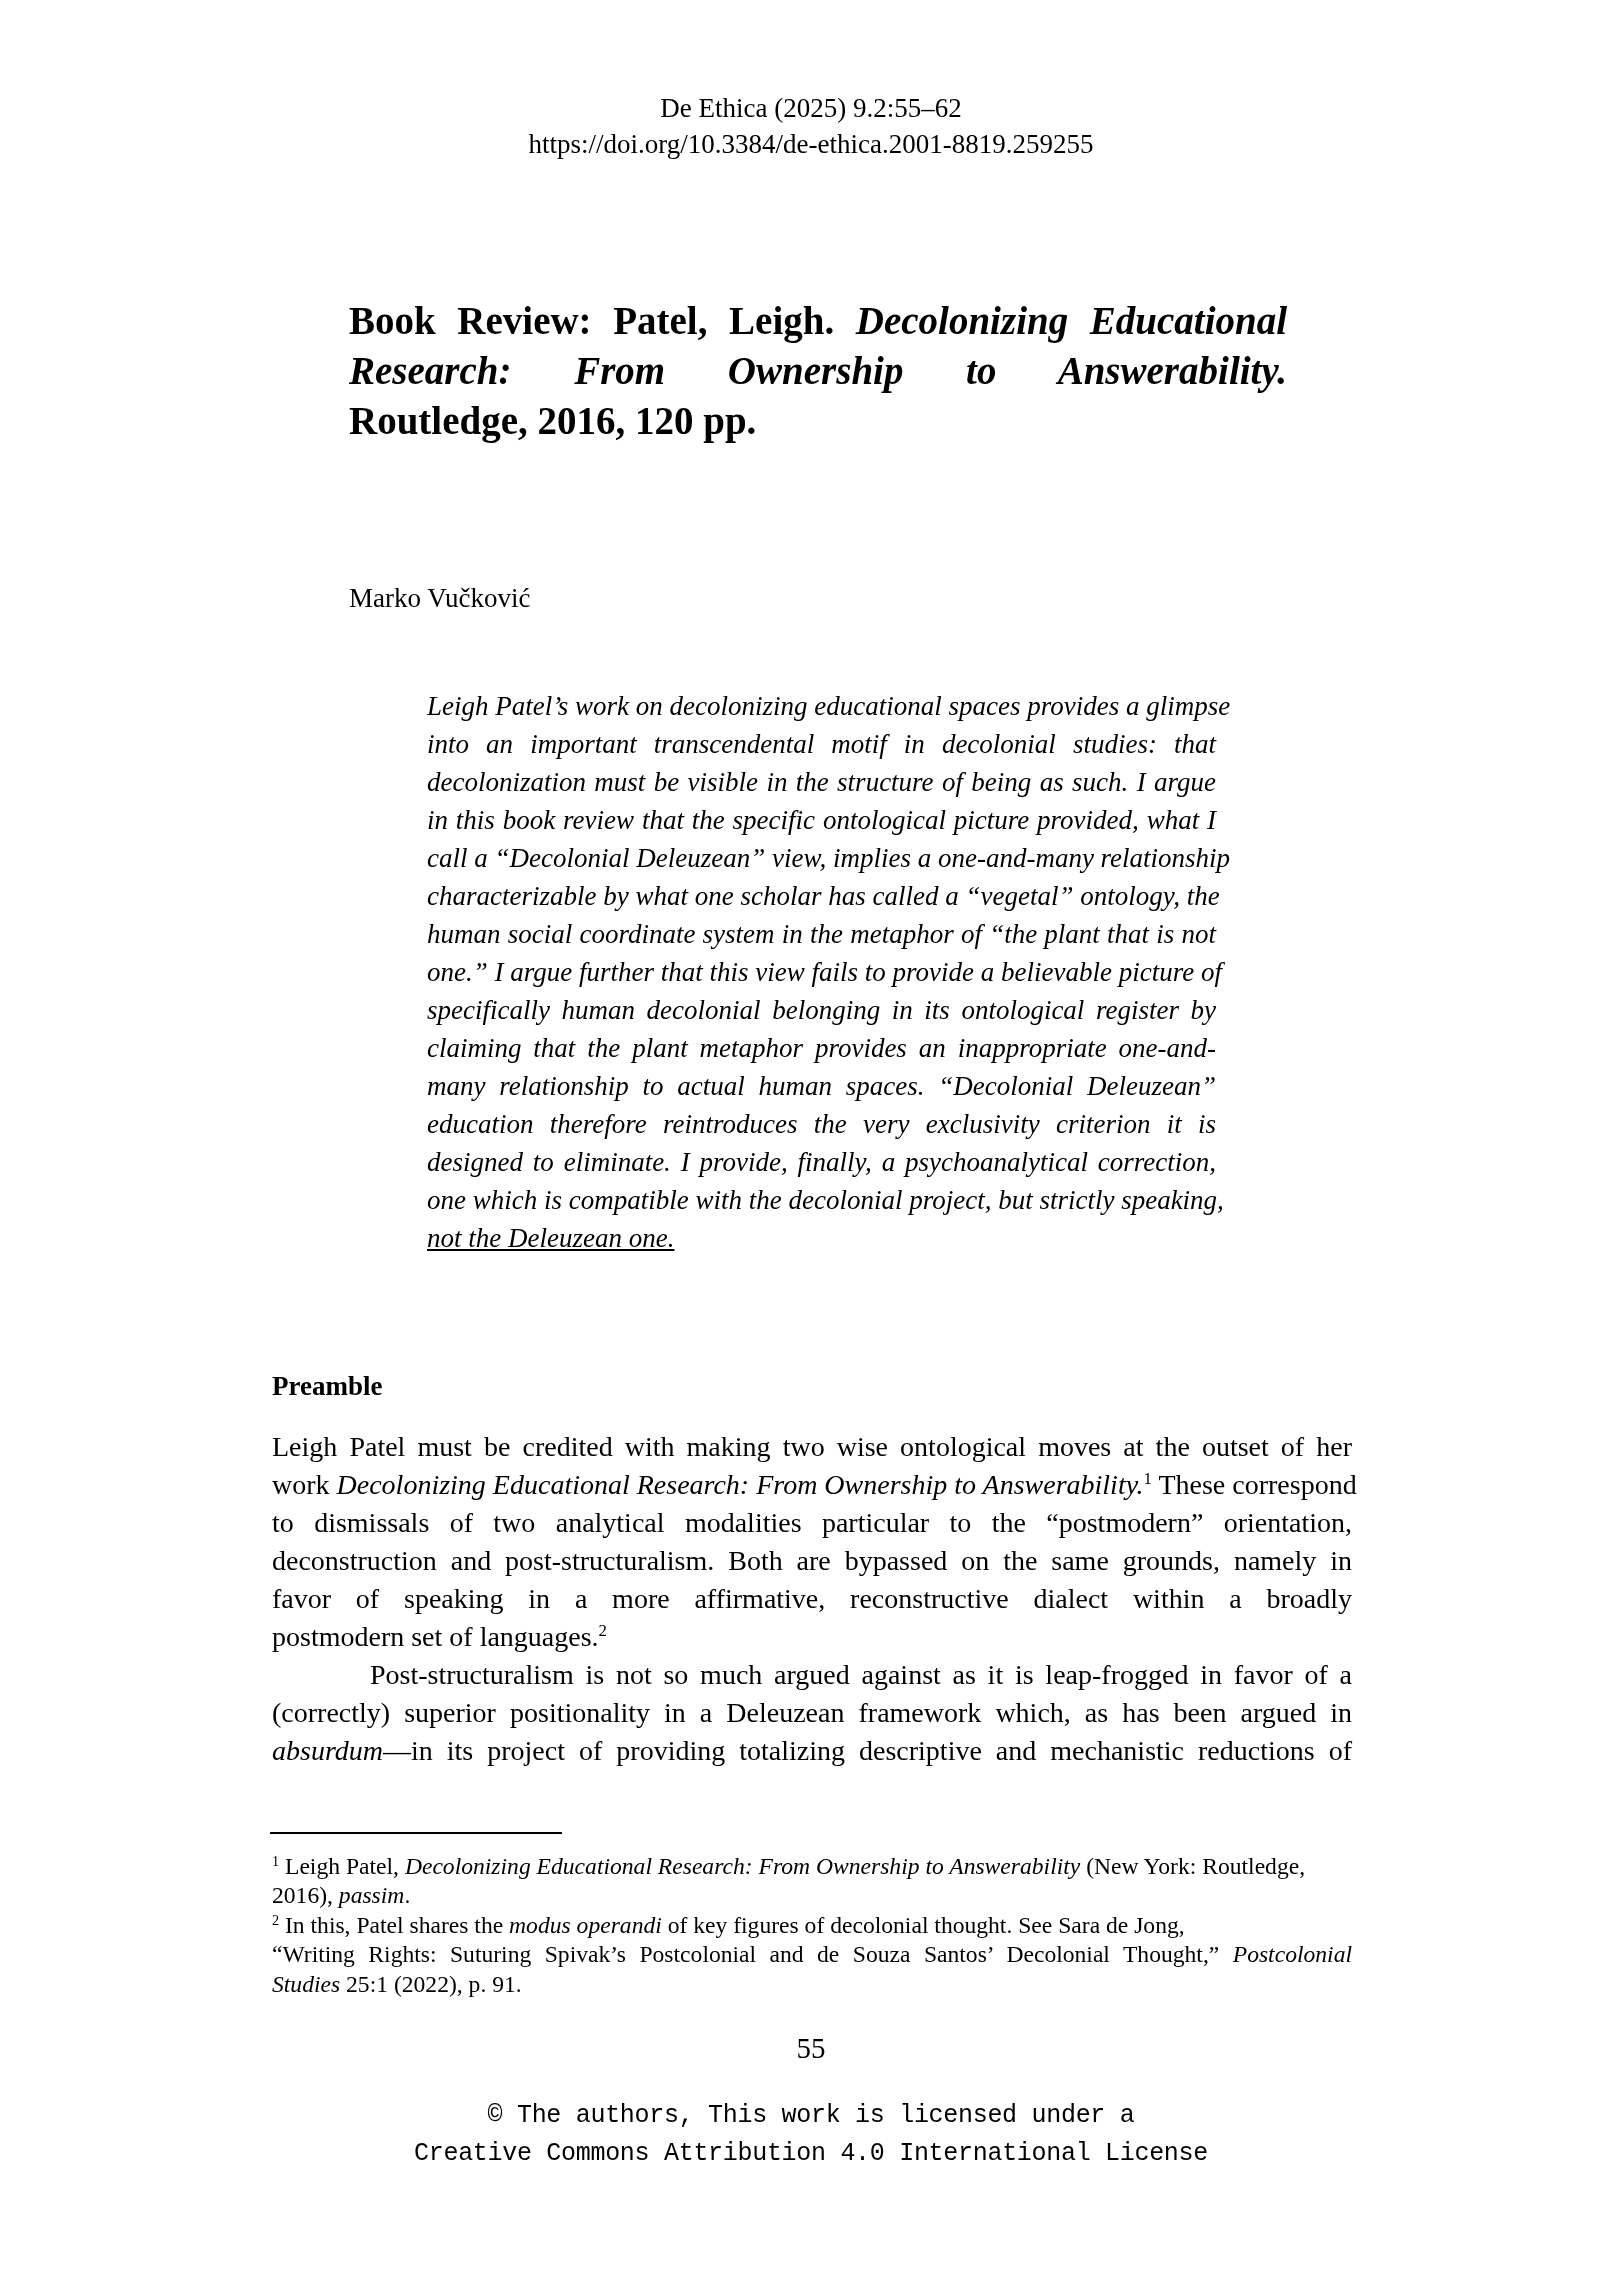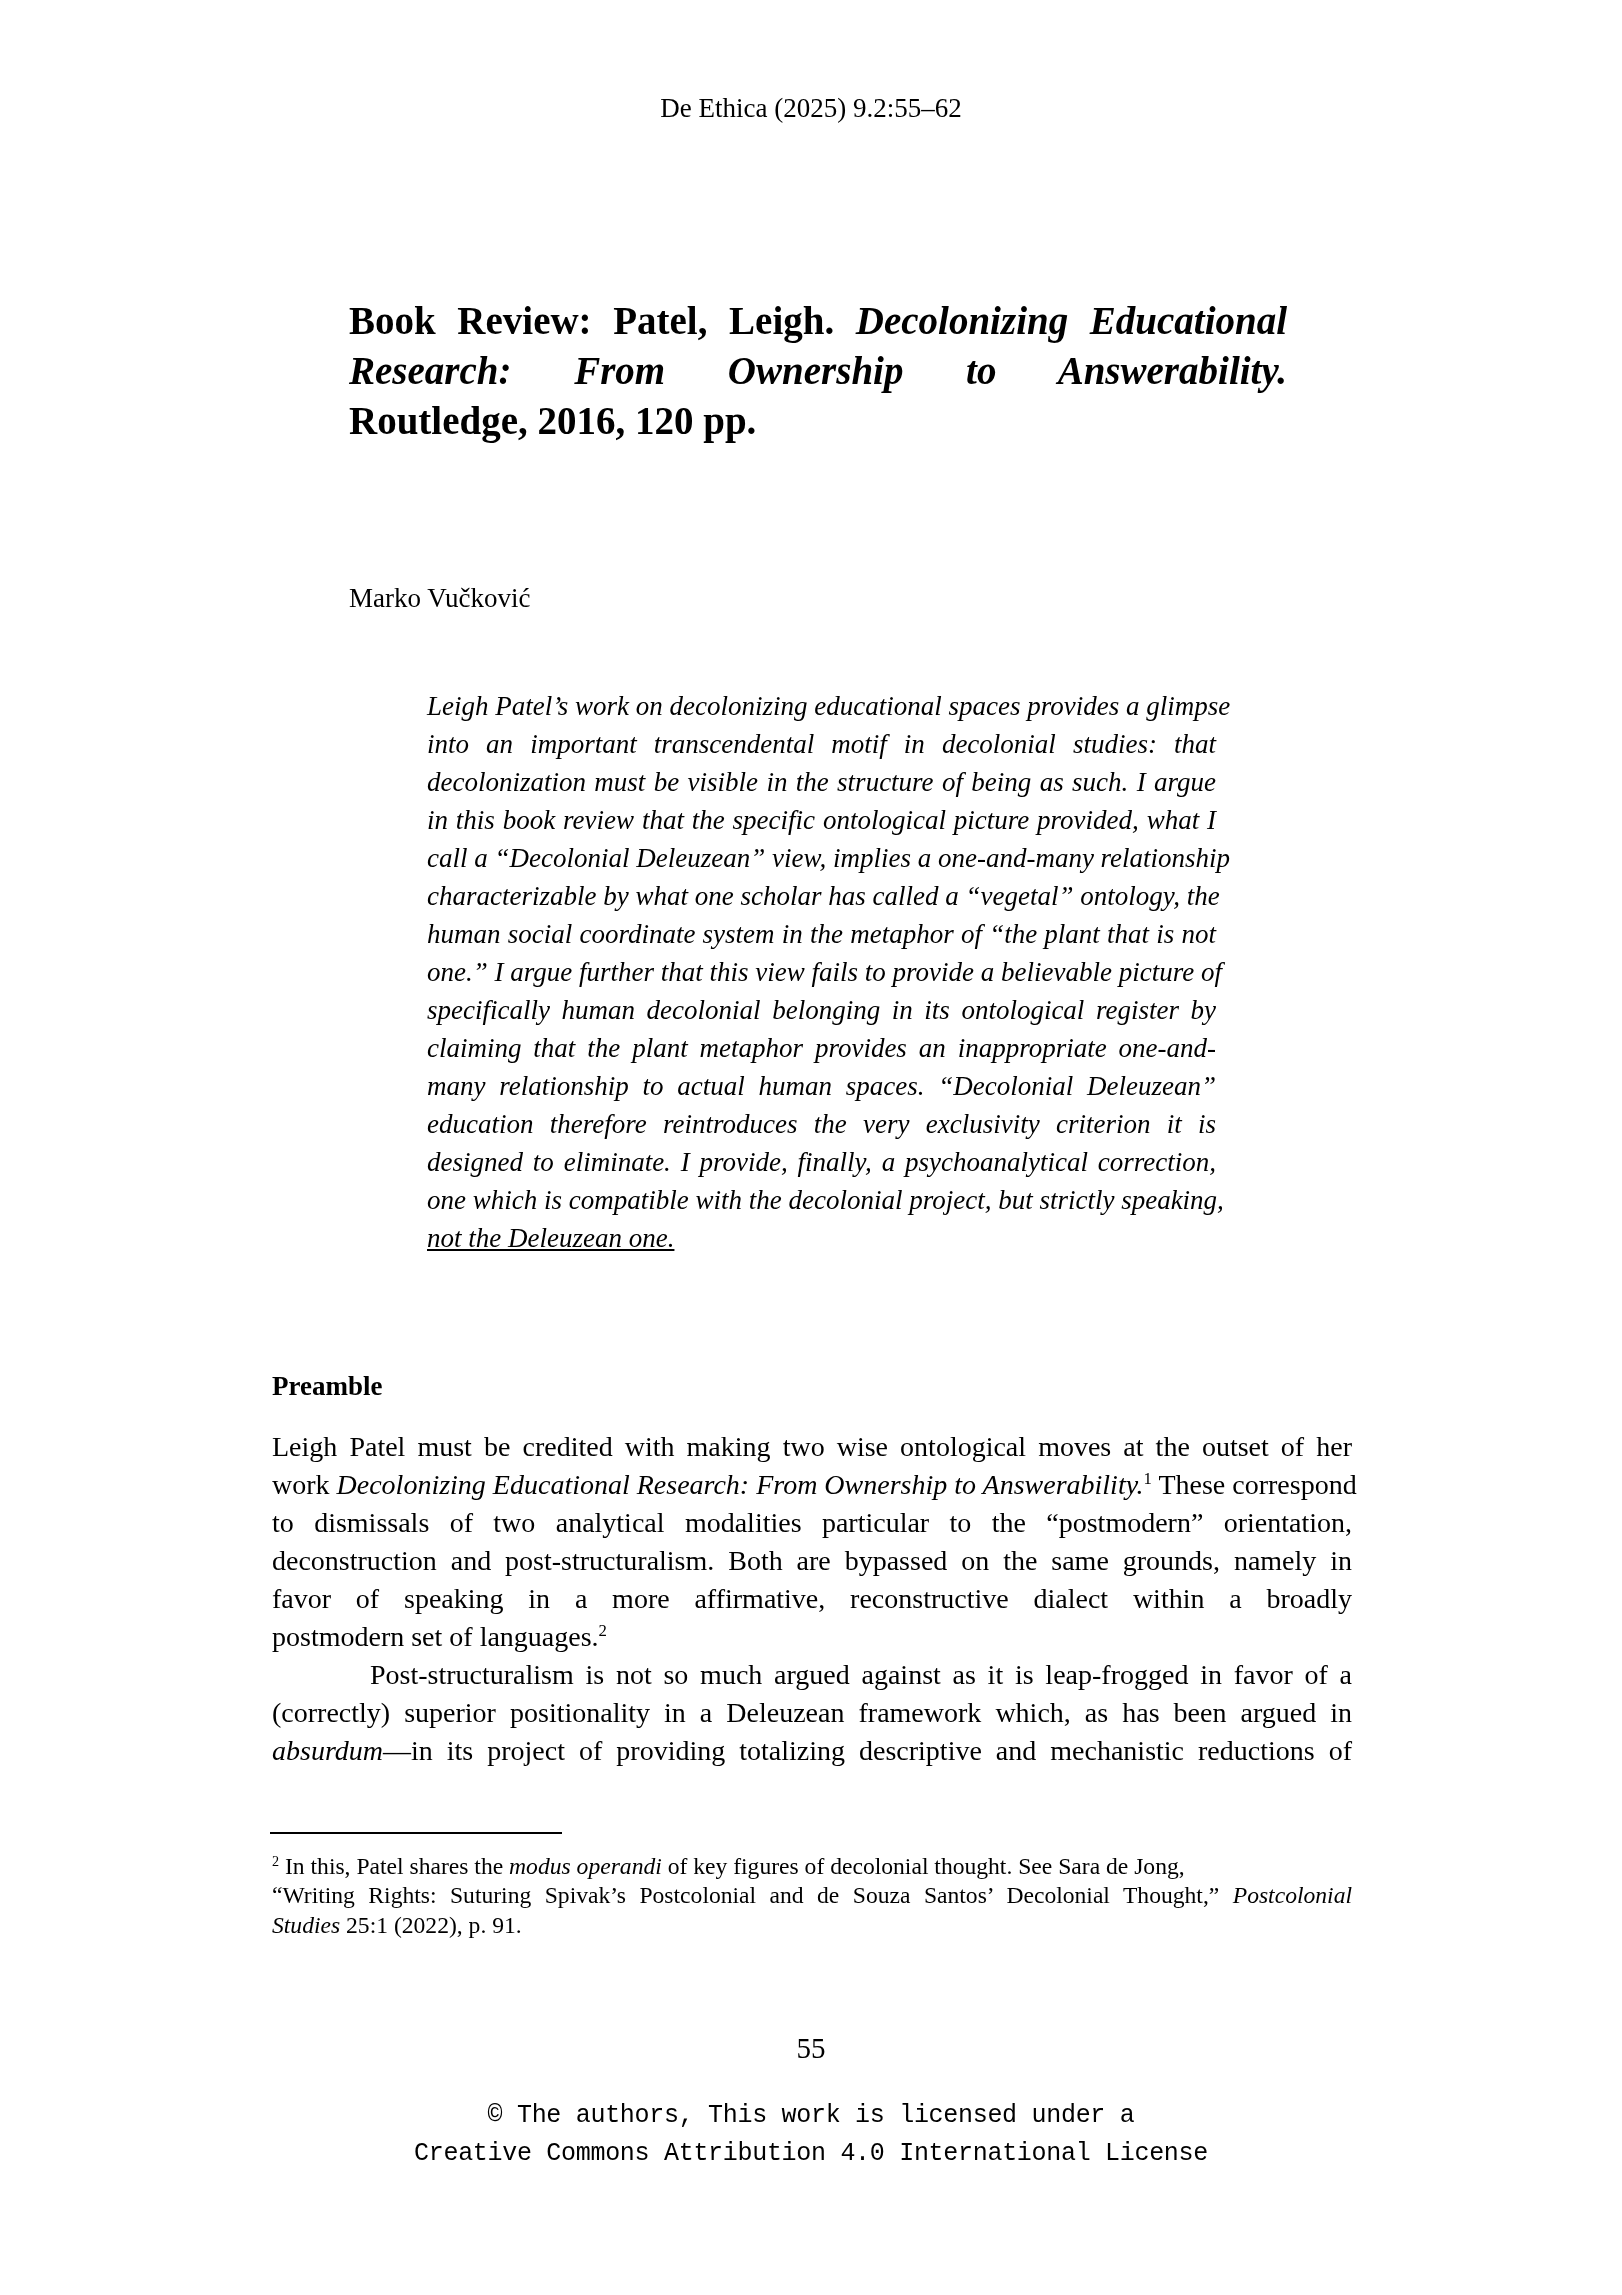--- a/index.html
+++ b/index.html
@@ -109,20 +109,21 @@
       font-size: 25px;
       line-height: 38px;
       letter-spacing: -0.3px;
     }
   </style>
 </head>
 <body>
 
 <div class="abs running-header">
   <div>De Ethica (2025) 9.2:55–62</div>
+  <div>https://doi.org/10.3384/de-ethica.2001-8819.259255</div>
 </div>
 
 <div class="abs title">
   <span class="line"><span>Book Review: Patel, Leigh. </span><i>Decolonizing Educational</i></span>
   <span class="line"><i>Research: From Ownership to Answerability.</i></span>
   <span class="line last"><span>Routledge, 2016, 120 pp.</span></span>
 </div>
 
 <div class="abs author">Marko Vučković</div>
 
@@ -159,20 +160,24 @@
     <span class="line indent">Post-structuralism is not so much argued against as it is leap-frogged in favor of a</span>
     <span class="line">(correctly) superior positionality in a Deleuzean framework which, as has been argued in</span>
     <span class="line"><i>absurdum</i><span>—in its project of providing totalizing descriptive and mechanistic reductions of</span></span>
   </div>
 </div>
 
 <div class="abs footnote-rule"></div>
 
 <div class="abs footnotes">
   <div>
+    <span class="line"><sup>1</sup><span> Leigh Patel, </span><i>Decolonizing Educational Research: From Ownership to Answerability</i><span> (New York: Routledge,</span></span>
+    <span class="line"><span>2016), </span><i>passim</i><span>.</span></span>
+  </div>
+  <div>
     <span class="line"><sup>2</sup><span> In this, Patel shares the </span><i>modus operandi</i><span> of key figures of decolonial thought. See Sara de Jong,</span></span>
     <span class="line just"><span>“Writing Rights: Suturing Spivak’s Postcolonial and de Souza Santos’ Decolonial Thought,” </span><i>Postcolonial</i></span>
     <span class="line"><i>Studies</i><span> 25:1 (2022), p. 91.</span></span>
   </div>
 </div>
 
 <div class="abs page-number">55</div>
 
 <div class="abs license">
   <div>© The authors, This work is licensed under a</div>

